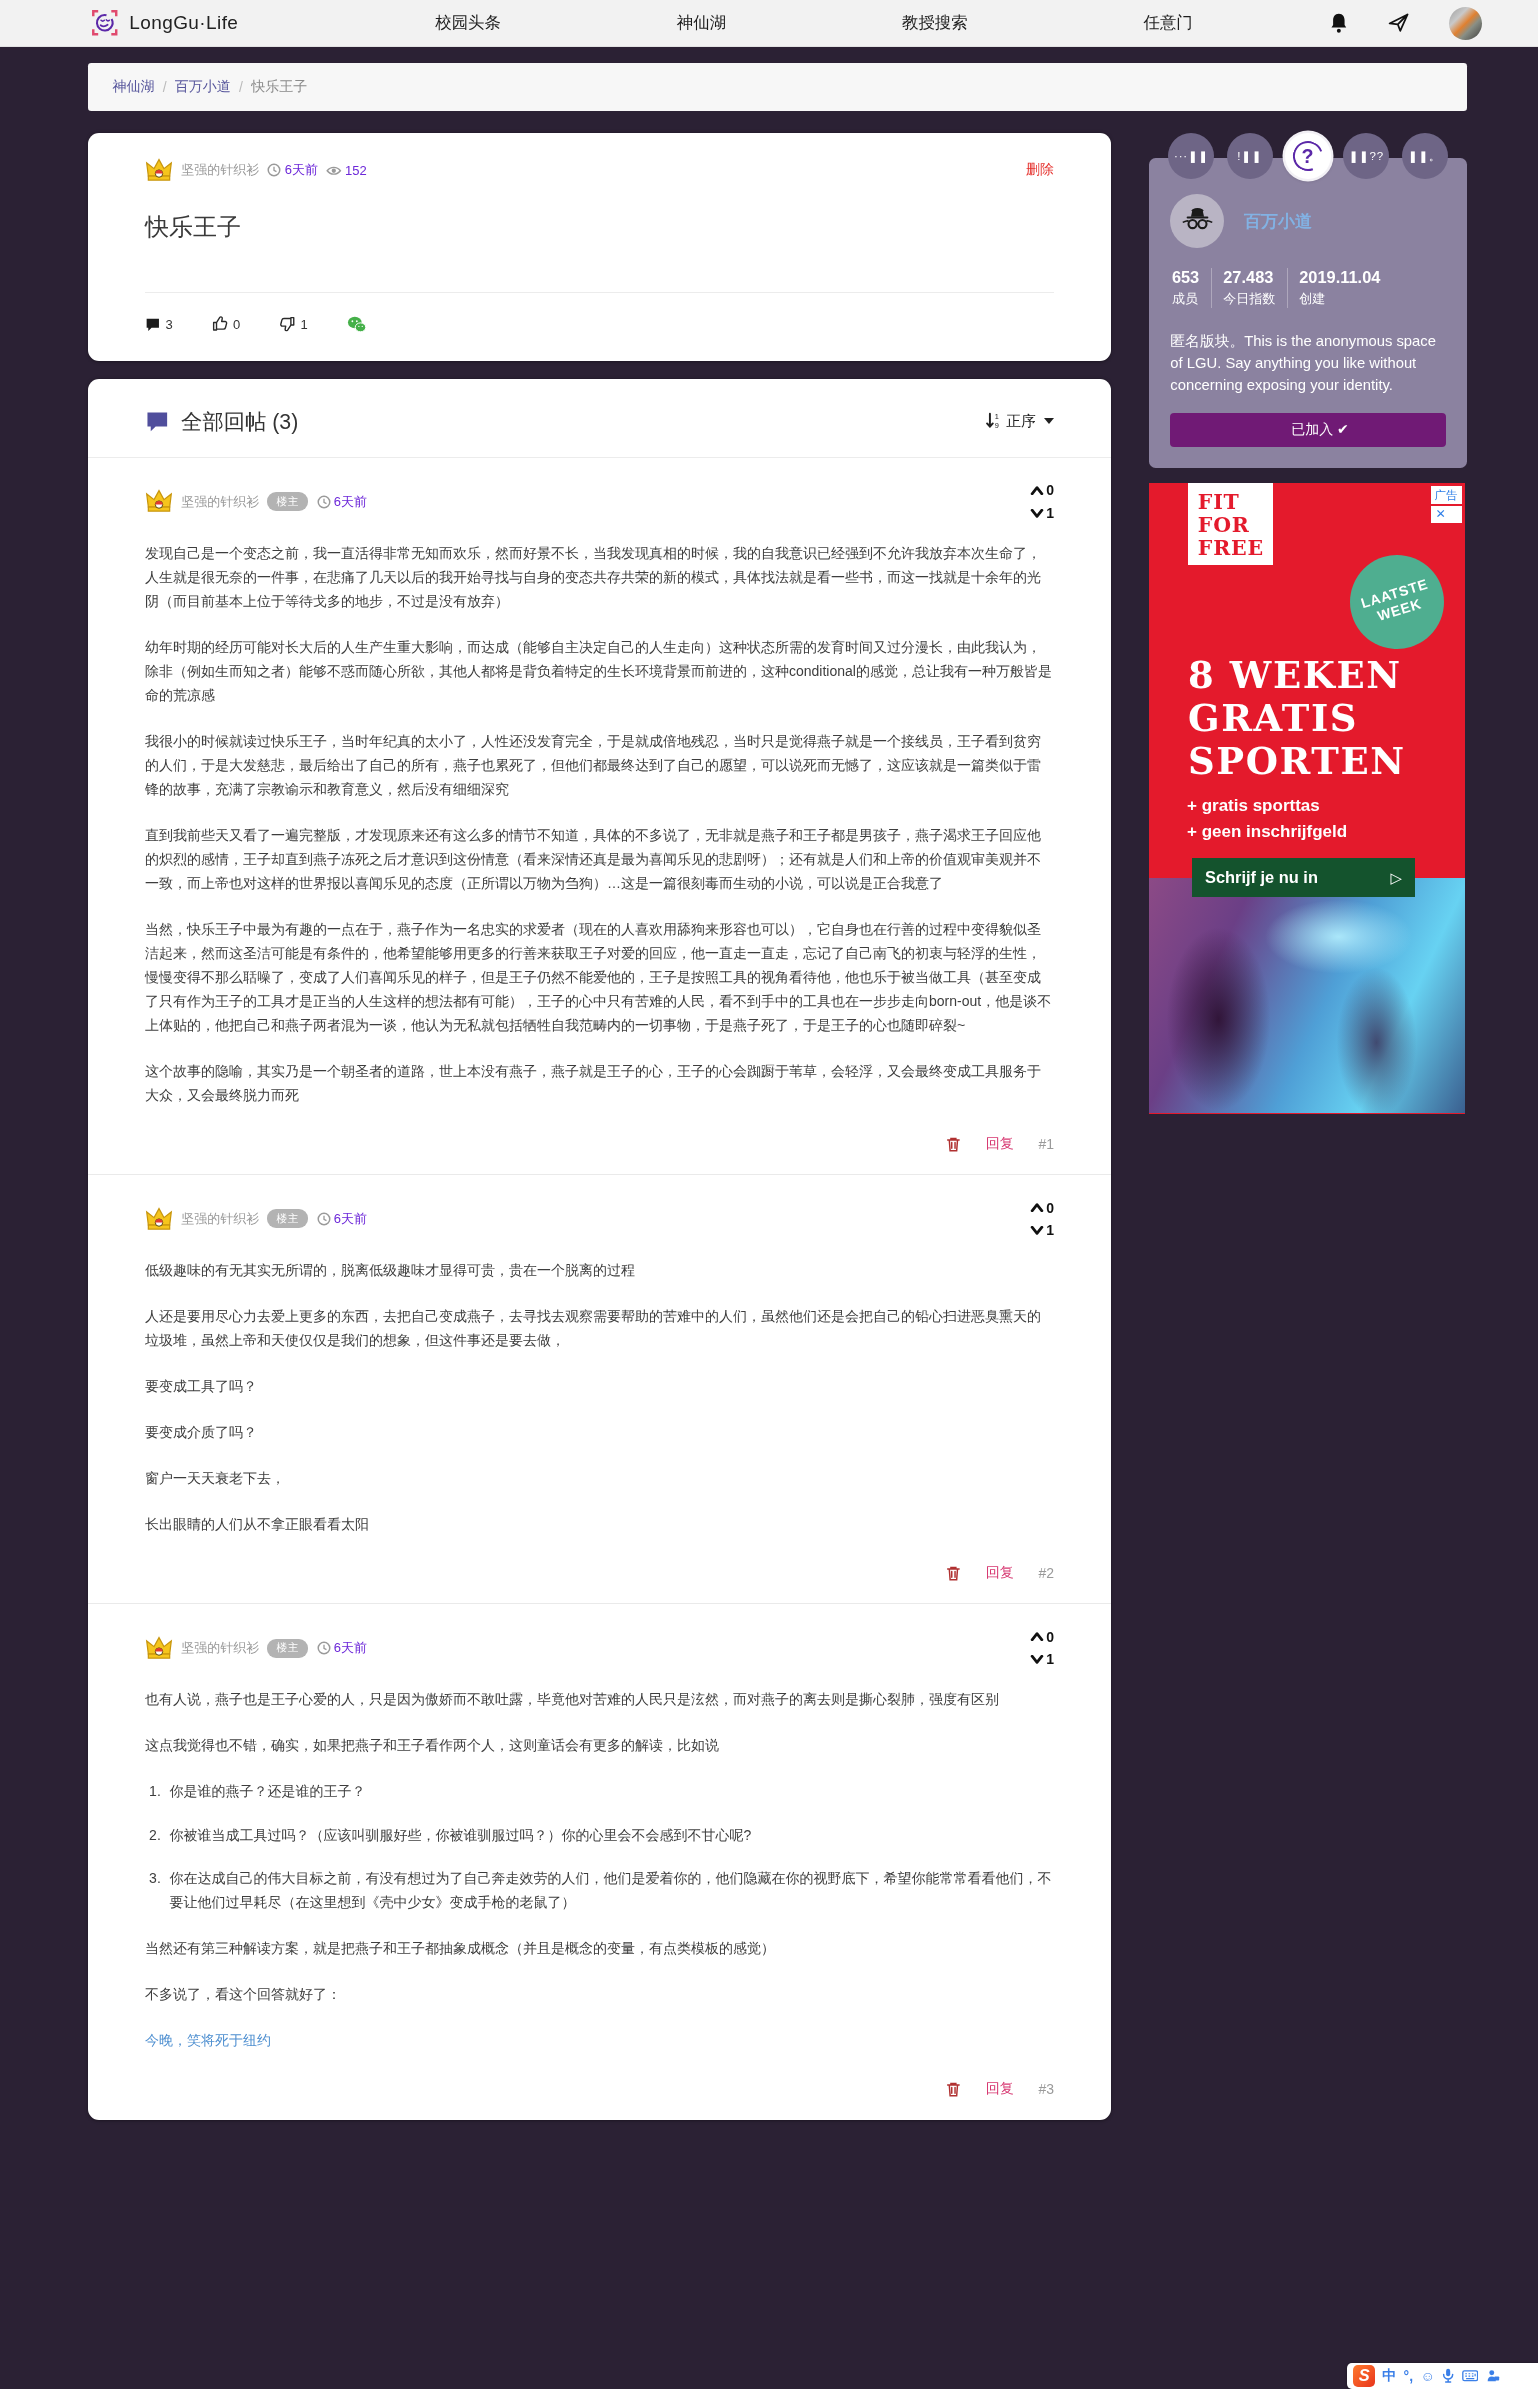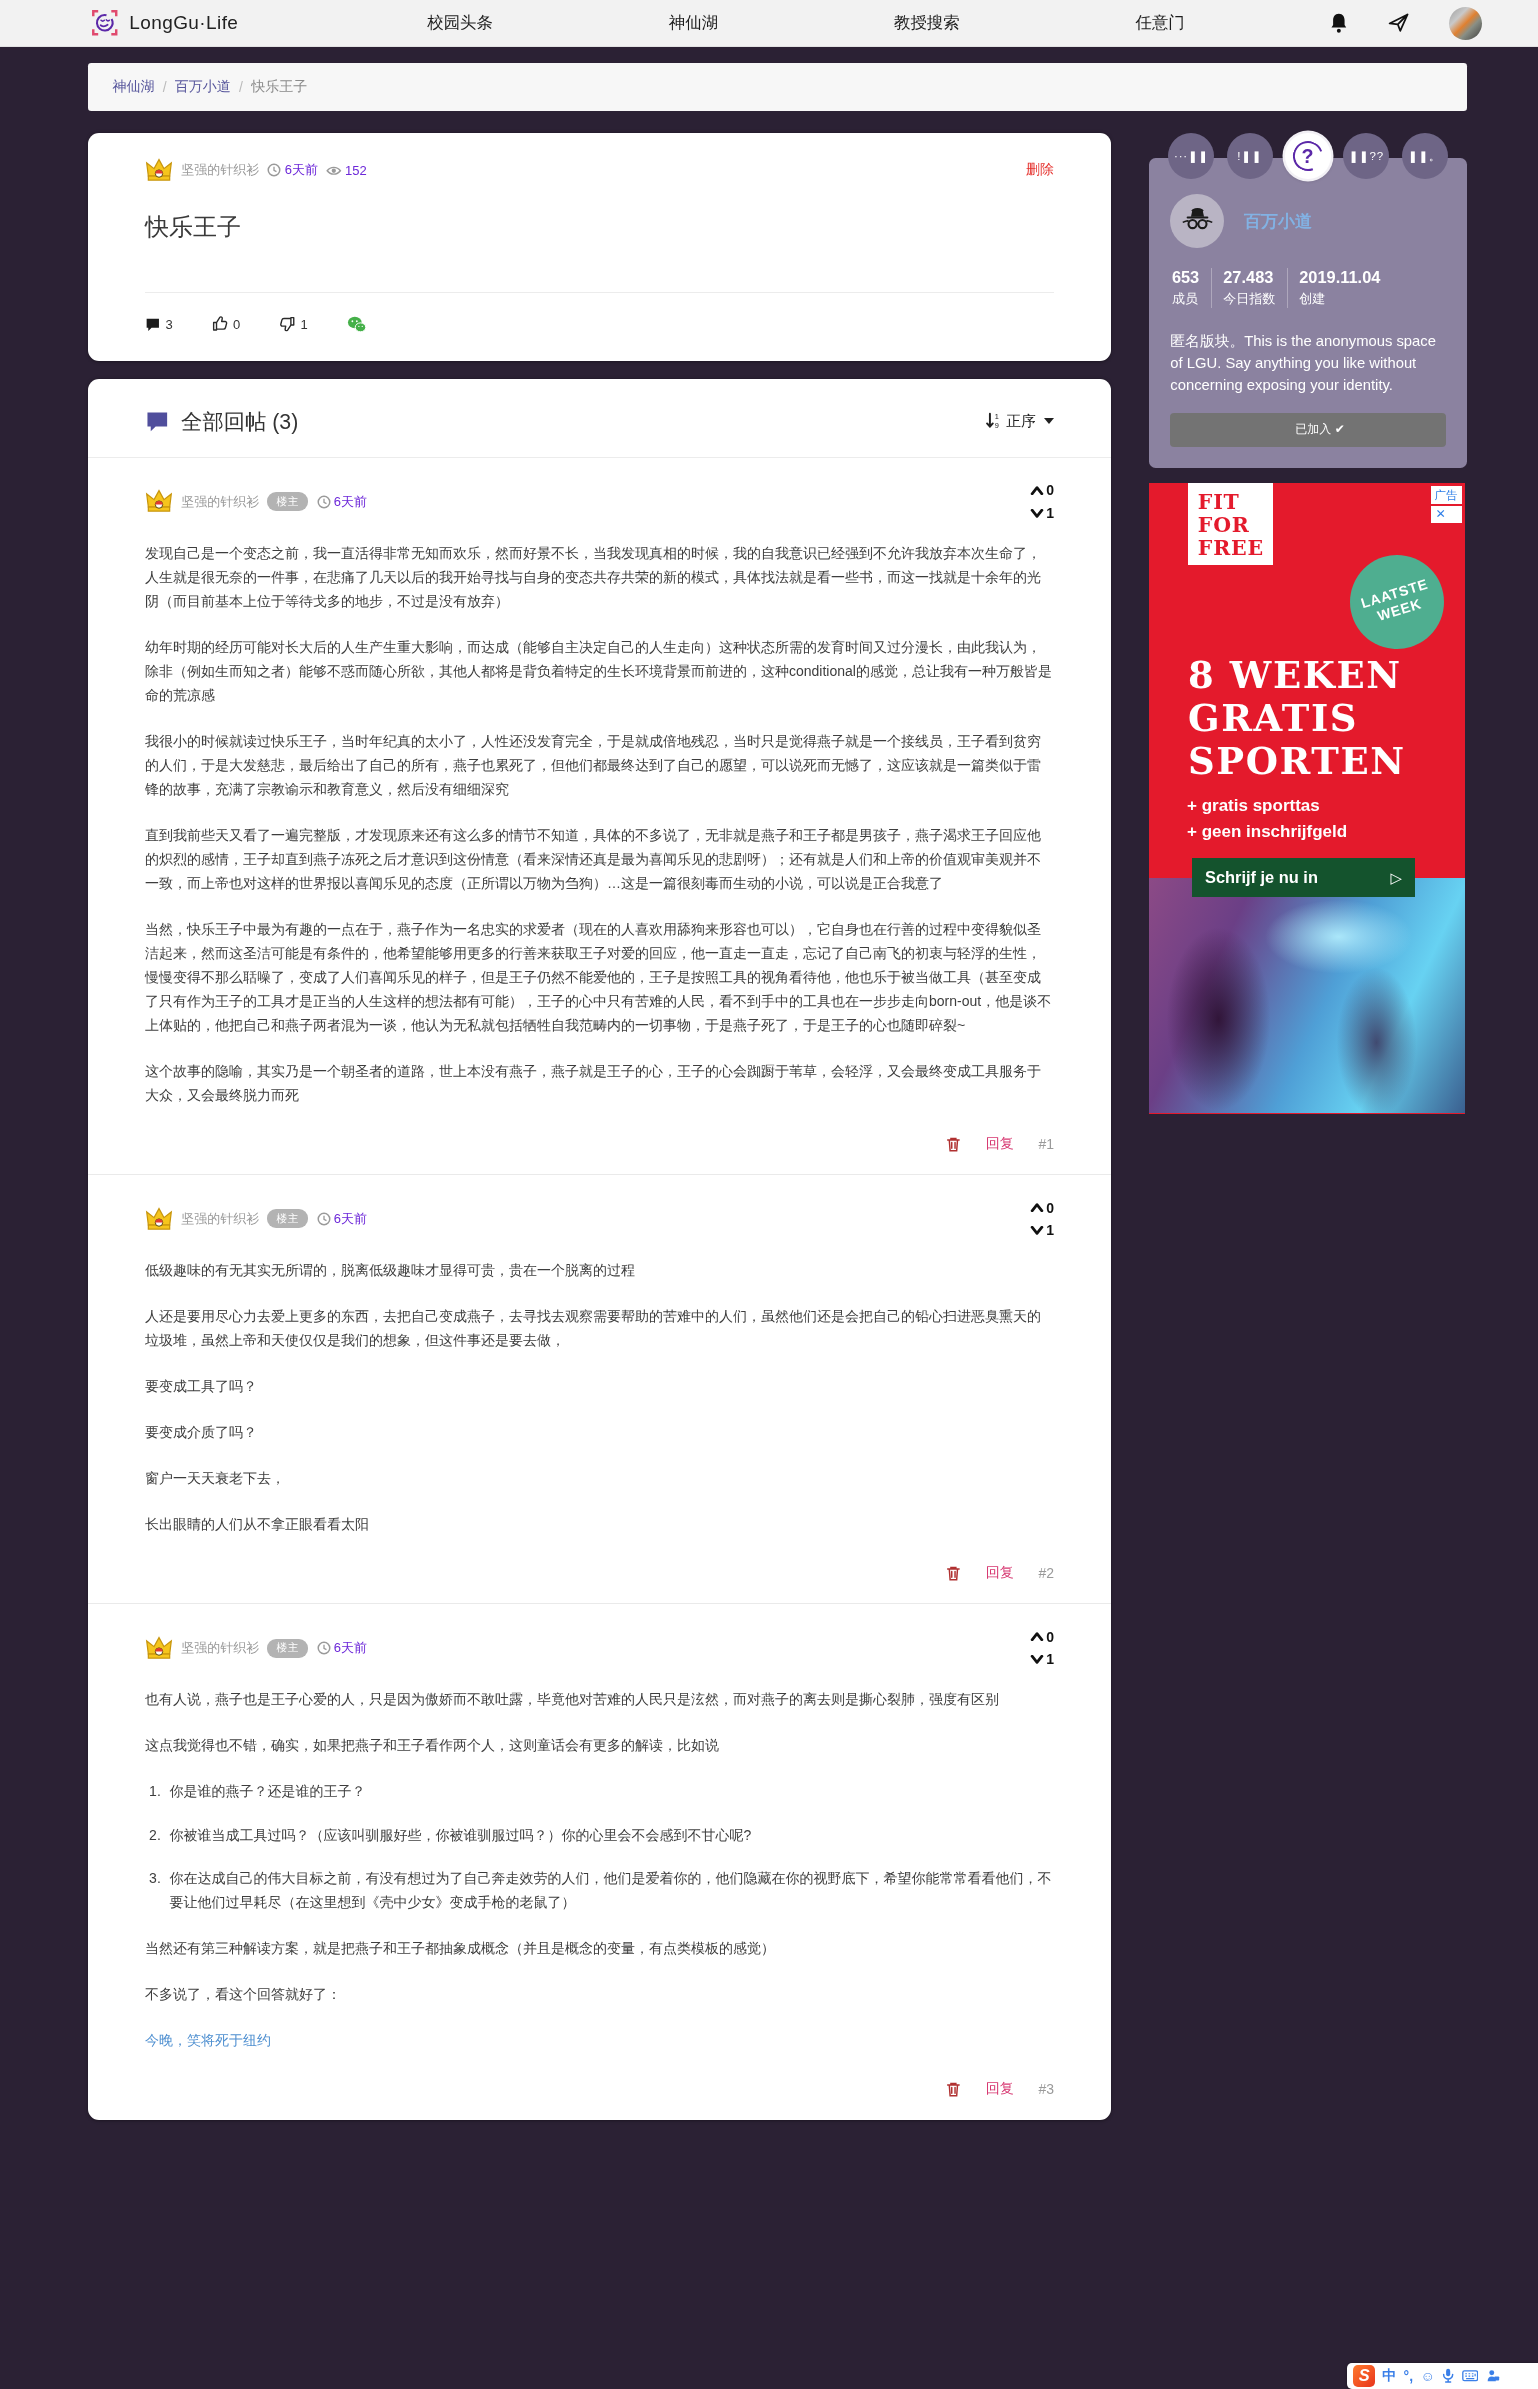--- a/index.html
+++ b/index.html
@@ -7,21 +7,21 @@
   body {
     min-height:2389px;
     background:#2b2134;
     font-family:"Liberation Sans","DejaVu Sans",sans-serif;
     color:#3d3d3d;
     position:relative;
   }
   
   .navbar {
     height:47px; background:#f2f2f2; display:flex; align-items:center;
-    padding:0 57px 0 90px; border-bottom:0.8px solid #e2e2e2;
+    padding:0 57px 0 90px; border-bottom:0.8px solid #e2e2e2;gap:8px;
   }
   .brand { display:flex; align-items:center; gap:9.8px; margin-right:189px; }
   .brand-logo { width:29.5px; height:29.5px; position:relative; display:inline-block; }
   .brand-text { font-size:19px; color:#222; letter-spacing:0.4px; }
   .nav-items { display:flex; align-items:center; gap:176px; flex:1; }
   .nav-item { font-size:16.4px; color:#1d1d1d; cursor:pointer; }
   .nav-right { display:flex; align-items:center; gap:39px; margin-left:98px; }
   .avatar {
     width:33px; height:33px; border-radius:50%;
     background:linear-gradient(135deg,#9a9a9a 0%,#c9c9c9 30%,#e08030 50%,#8a8f85 65%,#3a3a3a 100%);
@@ -100,22 +100,22 @@
     display:flex; align-items:center; justify-content:center; flex-shrink:0;
   }
   .group-name { color:#82b2e4; font-size:17px; font-weight:700; cursor:pointer; }
   .group-stats { display:flex; margin-top:19.7px; }
   .stat { padding:0 11.5px; border-left:0.8px solid rgba(255,255,255,.3); }
   .stat:first-child { border-left:none; padding-left:1.6px; }
   .stat-num { font-size:16.4px; font-weight:700; }
   .stat-label { font-size:13px; margin-top:3.3px; line-height:1.4; max-width:57px; }
   .group-desc { margin-top:21.3px; font-size:14.8px; line-height:1.5; }
   .join-btn {
-    margin-top:16.4px; width:100%; height:34px; background:#737373; border:none;
-    border-radius:4.1px; color:#fff; font-size:12px; cursor:pointer;
+    margin-top:16.4px; width:100%; height:34px; background:#701a75; border:none;
+    border-radius:4.1px; color:#fff; font-size:14px; cursor:pointer;
     font-family:inherit;
     padding-left:24px;
   }
   
   .ad { margin-top:14.8px; width:316px; height:631px; background:#e41a2c; position:relative; overflow:hidden; }
   .ad-tags { position:absolute; top:3.3px; right:3.3px; display:flex; gap:1.6px; z-index:3;flex-direction:column; }
   .ad-tag { background:#fff; color:#2f7fe8; font-size:11.5px; padding:1.6px 4.1px; cursor:pointer; }
   .ad-close { background:#fff; color:#2f7fe8; font-size:12.3px; padding:1.6px 4.9px; cursor:pointer; font-weight:700; }
   .fff-box {
     position:absolute; left:39px; top:0; width:85px; height:82px; background:#fff;

